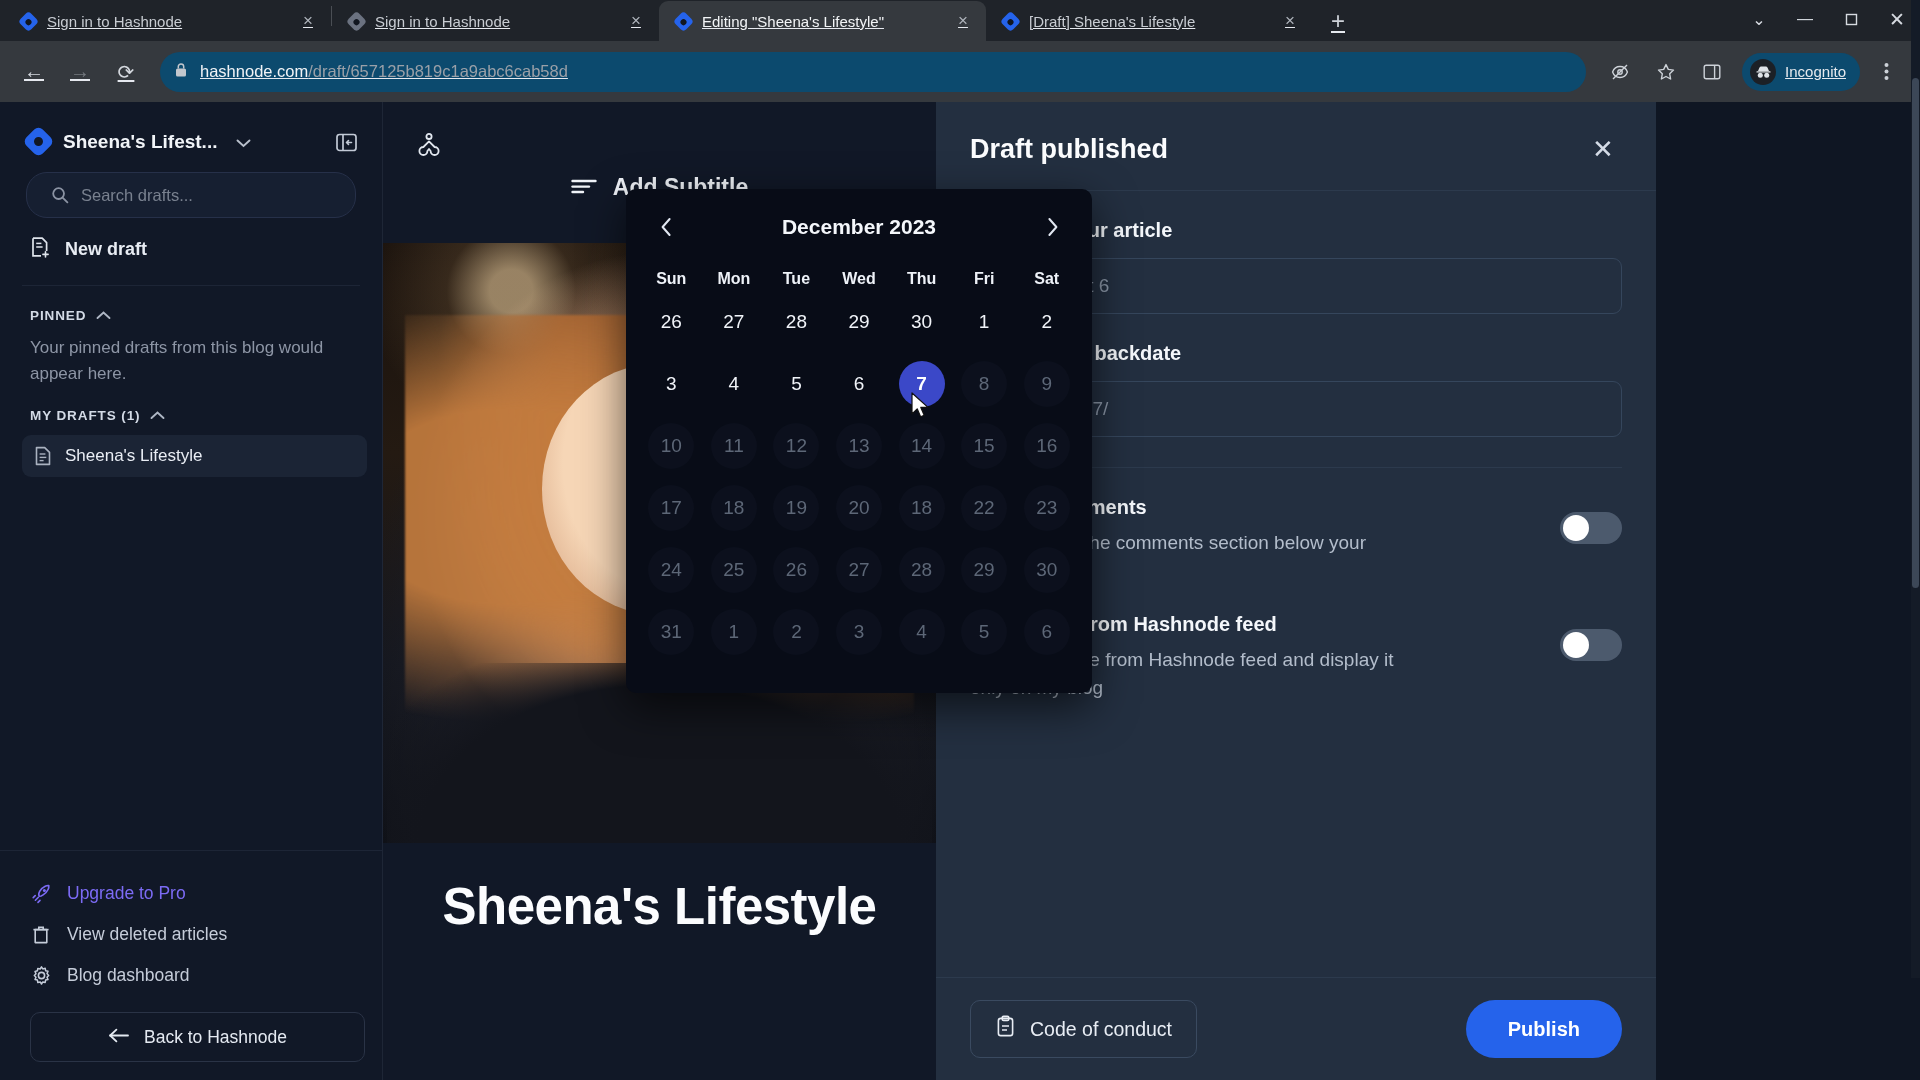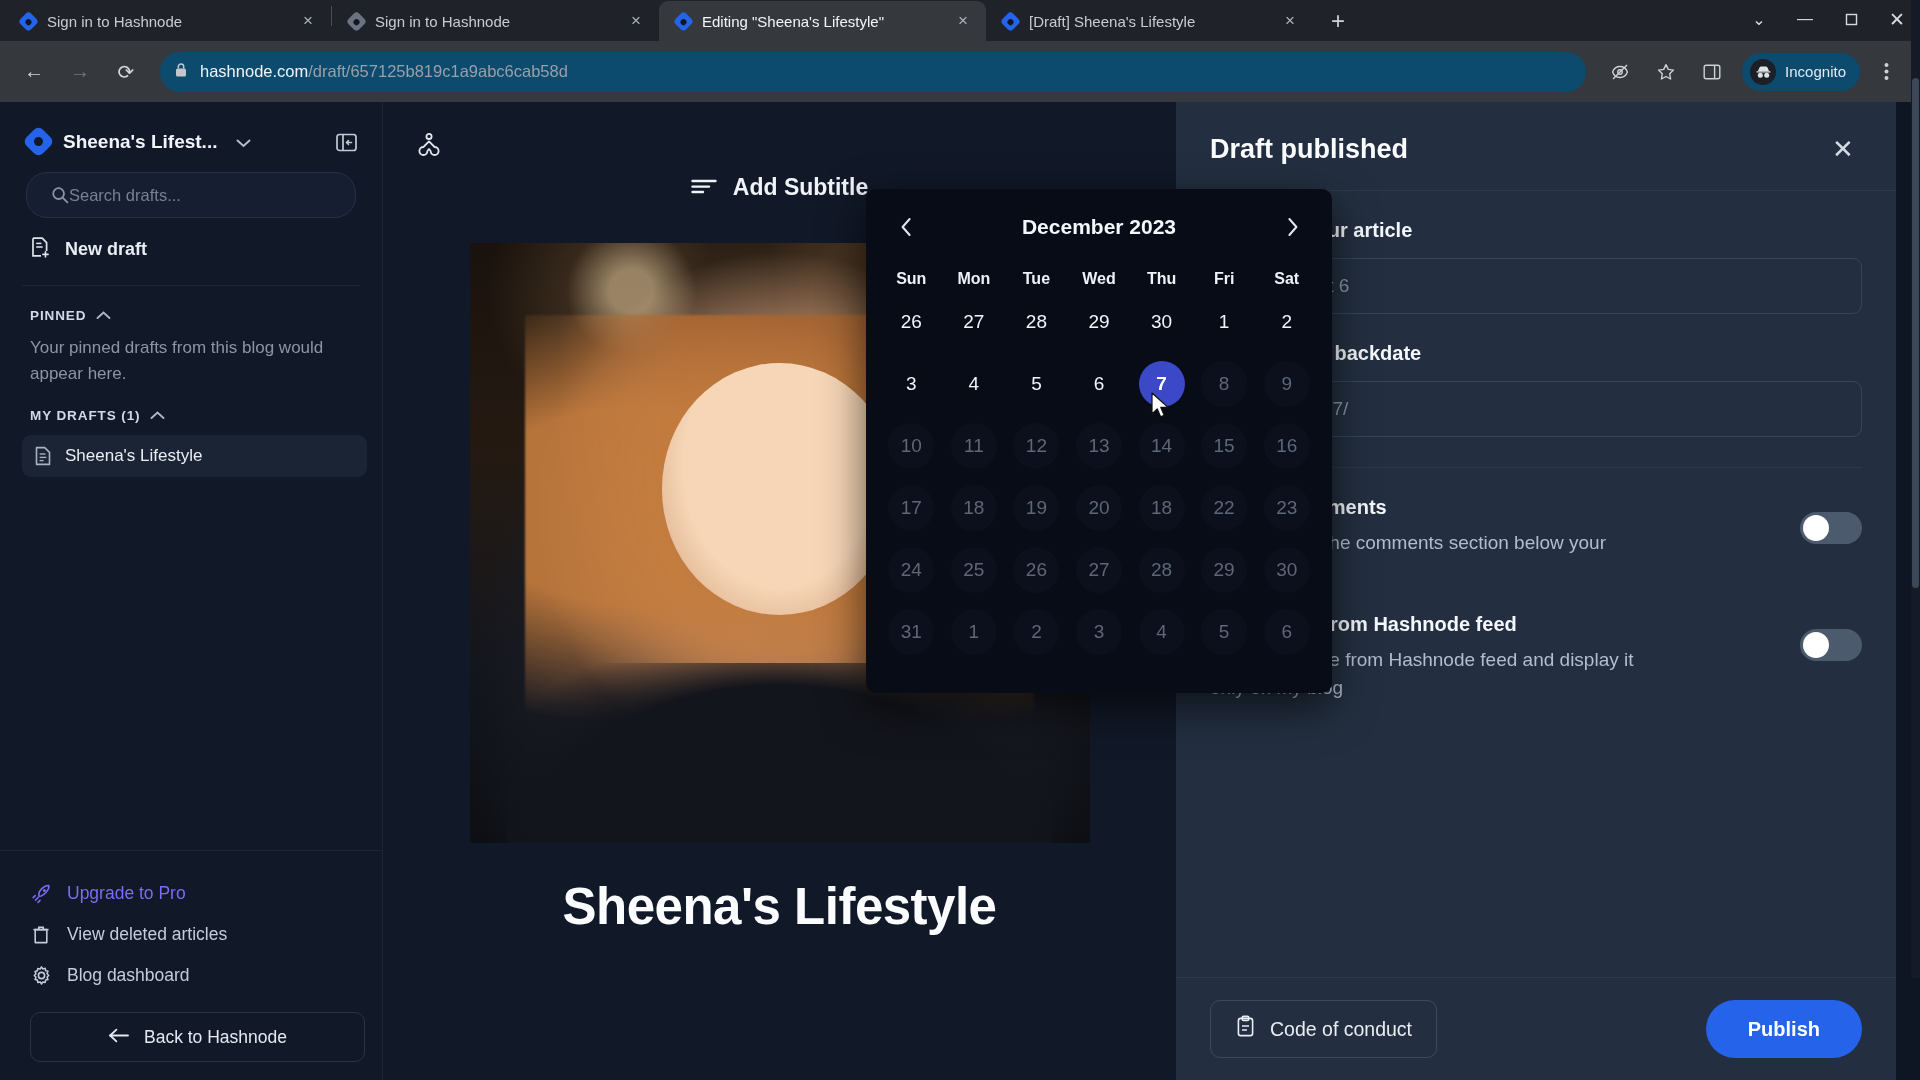--- a/index.html
+++ b/index.html
@@ -5,21 +5,21 @@
   * { margin:0; padding:0; box-sizing:border-box; }
   html,body { width:1920px; height:1080px; overflow:hidden; }
   body {
     font-family:"Liberation Sans", sans-serif;
     background:#0f1623;
     color:#e6e9ef;
     -webkit-font-smoothing:antialiased;
   }
 
   
-  #browser-chrome { width:1920px; background:#1f2329; }
+  #browser-chrome { width:1920px; background:#1f2329;text-decoration:underline; }
   #tabstrip {
     height:41px; display:flex; align-items:flex-end;
     background:#1f2329; padding-left:4px; position:relative;
   }
   .tab {
     height:40px; width:327px; display:flex; align-items:center;
     gap:10px; padding:0 12px 0 16px; border-radius:9px 9px 0 0;
     font-size:15px; color:#c8ccd2; position:relative;
   }
   .tab.active { background:#35393e; color:#f3f5f7; }
@@ -80,21 +80,21 @@
     height:38px;display:flex;align-items:center;gap:9px;padding:0 14px 0 8px;
     background:#0c4a6e;border-radius:19px;color:#e7eaee;font-size:15px;flex:none;
     margin-left:4px;
   }
   #incognito-pill .avatar{
     width:26px;height:26px;border-radius:50%;background:#1c2026;
     display:flex;align-items:center;justify-content:center;font-size:14px;color:#dfe3e8;
   }
 
   
-  #app { display:flex; width:1896px; height:978px; background:#0f1623; }
+  #app { display:flex; width:1656px; height:978px; background:#0f1623; }
 
   
   #sidebar{
     width:383px;flex:none;background:#111827;border-right:1px solid #1e2636;
     display:flex;flex-direction:column;
   }
   #blog-switcher{
     display:flex;align-items:center;gap:11px;padding:26px 22px 16px 26px;
   }
   #blog-logo{width:26px;height:26px;position:relative;flex:none;}
@@ -108,21 +108,21 @@
   }
   #blog-name{font-size:19px;font-weight:700;color:#f1f4f8;white-space:nowrap;}
   #blog-caret{margin-left:8px;color:#b9c0cc;font-size:15px;}
   #panel-toggle{
     margin-left:auto;width:28px;height:28px;display:flex;align-items:center;
     justify-content:center;color:#c3cad6;
   }
   #search-wrap{padding:0 26px 0 26px;}
   #search-box{
     height:46px;background:#161f31;border:1px solid #263049;border-radius:21px;
-    display:flex;align-items:center;padding:0 24px;
+    display:flex;align-items:center;gap:12px;padding:0 24px;
   }
   #search-box .si{color:#8b93a3;font-size:16px;display:flex;}
   #search-input{
     flex:1;background:transparent;border:none;outline:none;
     color:#cdd4e0;font-size:16.5px;font-family:"Liberation Sans",sans-serif;
   }
   #search-input::placeholder{color:#79818f;}
   #new-draft{
     display:flex;align-items:center;gap:14px;padding:18px 26px 22px 30px;
     color:#e8ecf3;font-size:18px;font-weight:700;

